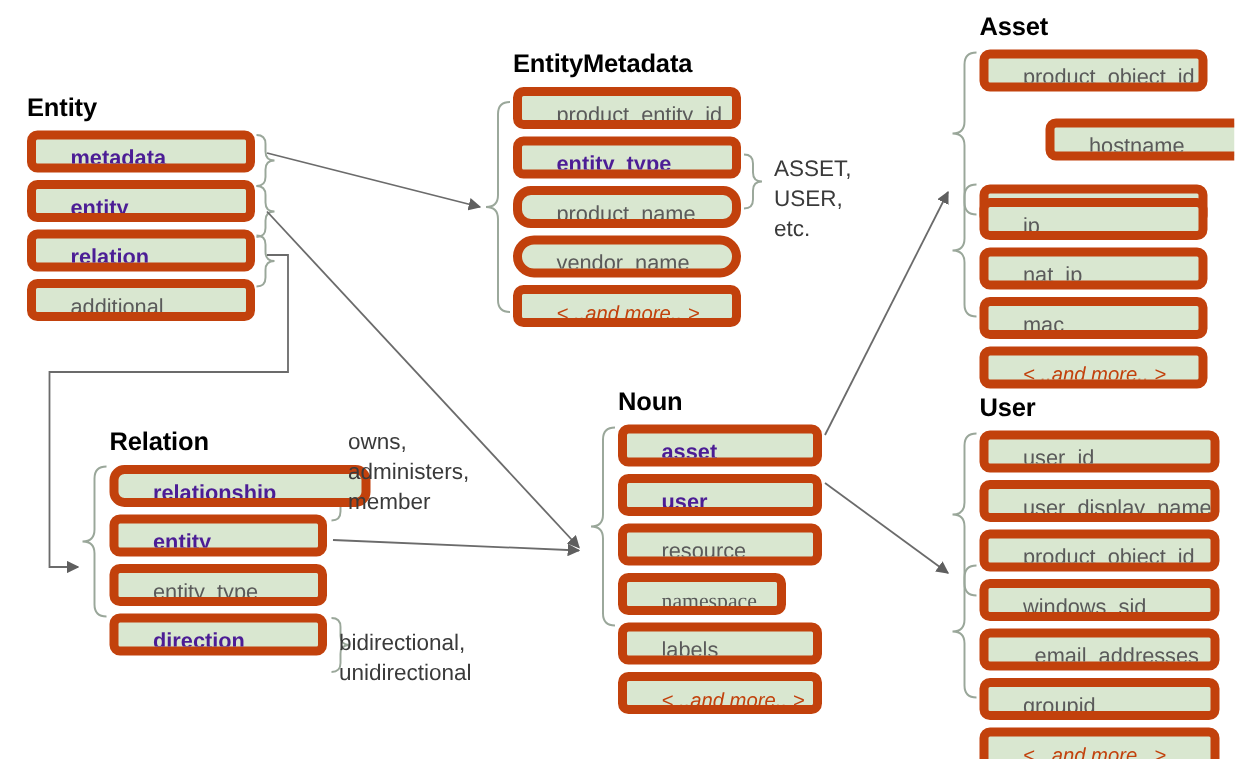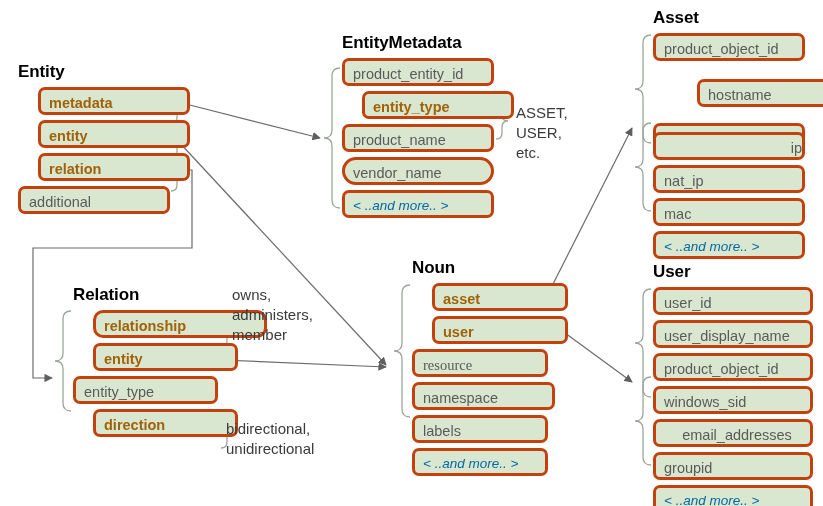--- a/index.html
+++ b/index.html
@@ -28,38 +28,37 @@
     font-size: 17px;
     font-weight: bold;
     color: #000000;
     white-space: nowrap;
     letter-spacing: -0.1px;
   }
   .field {
     position: absolute;
     box-sizing: border-box;
     background: #d9e7d0;
-    border: 3px solid #c2410c;
+    border: 6px solid #c2410c;
     border-radius: 7px;
     height: 28px;
     line-height: 26px;
-    padding-left: 8px;
+    padding-left: 23px;
     font-size: 14.5px;
     color: #5a5a5a;
     white-space: nowrap;
     overflow: hidden;
   }
   .field.bold {
     font-weight: bold;
-    color: #a16207;
-    margin-left: 20px;
+    color: #4c1d95;
   }
   .field.more {
     font-style: italic;
-    color: #0369a1;
+    color: #c2410c;
     font-size: 13.5px;
   }
   .note {
     position: absolute;
     font-size: 15px;
     color: #3a3a3a;
     line-height: 20px;
     white-space: pre;
   }
 </style>
@@ -114,44 +113,44 @@
 
   <div id="groups-host">
       <div class="group-title" style="left: 18px; top: 62px;">Entity</div>
       <div class="field bold" style="left: 18px; top: 87px; width: 152px;">metadata</div>
       <div class="field bold" style="left: 18px; top: 120px; width: 152px;">entity</div>
       <div class="field bold" style="left: 18px; top: 153px; width: 152px;">relation</div>
       <div class="field" style="left: 18px; top: 186px; width: 152px;">additional</div>
       <div class="group-title" style="left: 342px; top: 33px;">EntityMetadata</div>
       <div class="field" style="left: 342px; top: 58px; width: 152px;">product_entity_id</div>
       <div class="field bold" style="left: 342px; top: 91px; width: 152px;">entity_type</div>
-      <div class="field" style="left: 342px; top: 124px; width: 152px;">product_name</div>
+      <div class="field" style="left: 342px; top: 124px; width: 152px; border-radius: 12px;">product_name</div>
       <div class="field" style="left: 342px; top: 157px; width: 152px; border-radius: 14px;">vendor_name</div>
       <div class="field more" style="left: 342px; top: 190px; width: 152px;">&lt; ..and more.. &gt;</div>
       <div class="group-title" style="left: 653px; top: 8px;">Asset</div>
       <div class="field" style="left: 653px; top: 33px; width: 152px;">product_object_id</div>
       <div class="field" style="left: 653px; top: 79px; width: 152px; margin-left: 44px;">hostname</div>
       <div class="field" style="left: 653px; top: 99px; width: 152px; margin-top: 24px;">asset_id</div>
-      <div class="field" style="left: 653px; top: 132px; width: 152px; text-align: right;">ip</div>
+      <div class="field" style="left: 653px; top: 132px; width: 152px;">ip</div>
       <div class="field" style="left: 653px; top: 165px; width: 152px;">nat_ip</div>
       <div class="field" style="left: 653px; top: 198px; width: 152px;">mac</div>
       <div class="field more" style="left: 653px; top: 231px; width: 152px;">&lt; ..and more.. &gt;</div>
       <div class="group-title" style="left: 653px; top: 262px;">User</div>
       <div class="field" style="left: 653px; top: 287px; width: 160px;">user_id</div>
       <div class="field" style="left: 653px; top: 320px; width: 160px;">user_display_name</div>
       <div class="field" style="left: 653px; top: 353px; width: 160px;">product_object_id</div>
       <div class="field" style="left: 653px; top: 386px; width: 160px;">windows_sid</div>
       <div class="field" style="left: 653px; top: 419px; width: 160px; text-align: center;">email_addresses</div>
       <div class="field" style="left: 653px; top: 452px; width: 160px;">groupid</div>
       <div class="field more" style="left: 653px; top: 485px; width: 160px;">&lt; ..and more.. &gt;</div>
       <div class="group-title" style="left: 412px; top: 258px;">Noun</div>
       <div class="field bold" style="left: 412px; top: 283px; width: 136px;">asset</div>
       <div class="field bold" style="left: 412px; top: 316px; width: 136px;">user</div>
-      <div class="field" style="left: 412px; top: 349px; width: 136px; font-family: Liberation Serif, serif;">resource</div>
-      <div class="field" style="left: 412px; top: 382px; width: 143px;">namespace</div>
+      <div class="field" style="left: 412px; top: 349px; width: 136px;">resource</div>
+      <div class="field" style="left: 412px; top: 382px; width: 112px; font-family: Liberation Serif, serif;">namespace</div>
       <div class="field" style="left: 412px; top: 415px; width: 136px;">labels</div>
       <div class="field more" style="left: 412px; top: 448px; width: 136px;">&lt; ..and more.. &gt;</div>
       <div class="group-title" style="left: 73px; top: 285px;">Relation</div>
       <div class="field bold" style="left: 73px; top: 310px; width: 174px; border-radius: 10px;">relationship</div>
       <div class="field bold" style="left: 73px; top: 343px; width: 145px;">entity</div>
       <div class="field" style="left: 73px; top: 376px; width: 145px;">entity_type</div>
       <div class="field bold" style="left: 73px; top: 409px; width: 145px;">direction</div>
     </div>
   <div id="notes-host">
       <div class="note" style="left: 516px; top: 103px;">ASSET,

